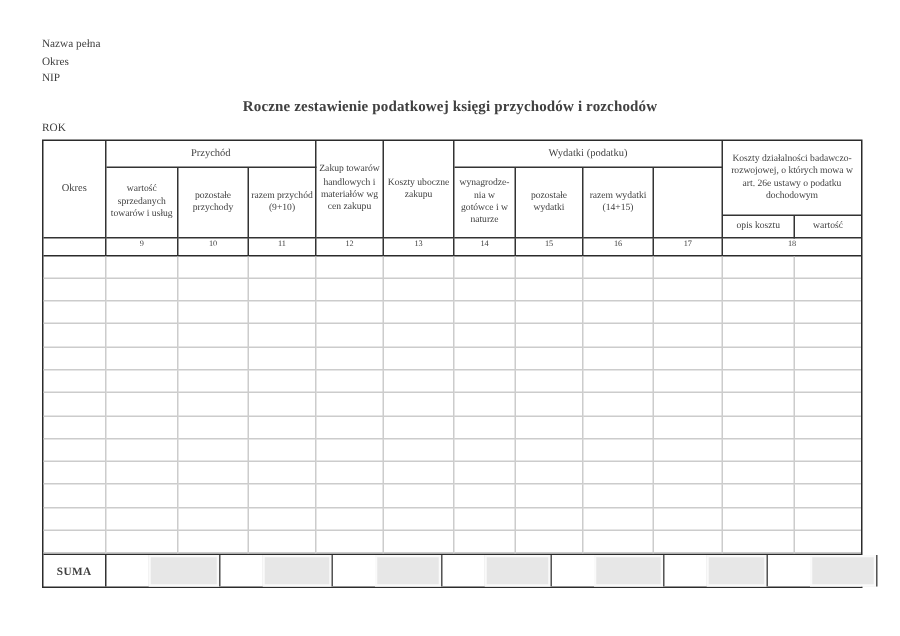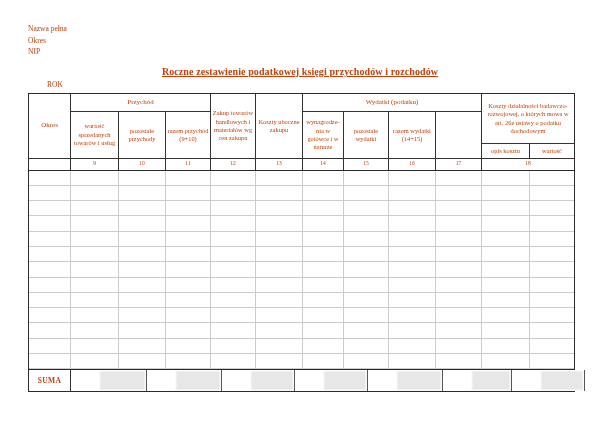--- a/index.html
+++ b/index.html
@@ -1,26 +1,26 @@
 <!DOCTYPE html>
 <html><head>
 <meta charset="utf-8">
 <style>
   html,body { margin:0; padding:0; background:#ffffff; }
   .sheet {
     position:relative; width:600px; height:424px; background:#ffffff;
-    font-family:"Liberation Serif","DejaVu Serif",serif; color:#c2410c;
+    font-family:"Liberation Serif","DejaVu Serif",serif; color:#404040;
     overflow:hidden;
   }
   .id-block { position:absolute; left:28px; top:23px; font-size:7.5px; line-height:11.5px; }
   .form-title {
     position:absolute; left:0; top:66px; width:600px; text-align:center;
-    font-weight:bold; font-size:10px; letter-spacing:.1px;text-decoration:underline;
-  }
-  .rok { position:absolute; left:28px; top:80px; font-size:7.5px;margin-left:19px; }
+    font-weight:bold; font-size:10px; letter-spacing:.1px;
+  }
+  .rok { position:absolute; left:28px; top:80px; font-size:7.5px; }
 
   .ptable { position:absolute; left:28px; top:93px; width:545px; border:1.2px solid #2b2b2b; box-sizing:content-box; }
   .cols {
     display:grid;
     grid-template-columns:42px 48px 47px 45px 45px 47px 41px 45px 47px 46px 48px 44px;
   }
   .thead { grid-template-rows:18px 32px 14.5px 11px; border-bottom:1.6px solid #2b2b2b; }
   .hc {
     box-sizing:border-box; border-right:0.8px solid #333; border-bottom:0.8px solid #333;
     display:flex; align-items:center; justify-content:center; text-align:center;

